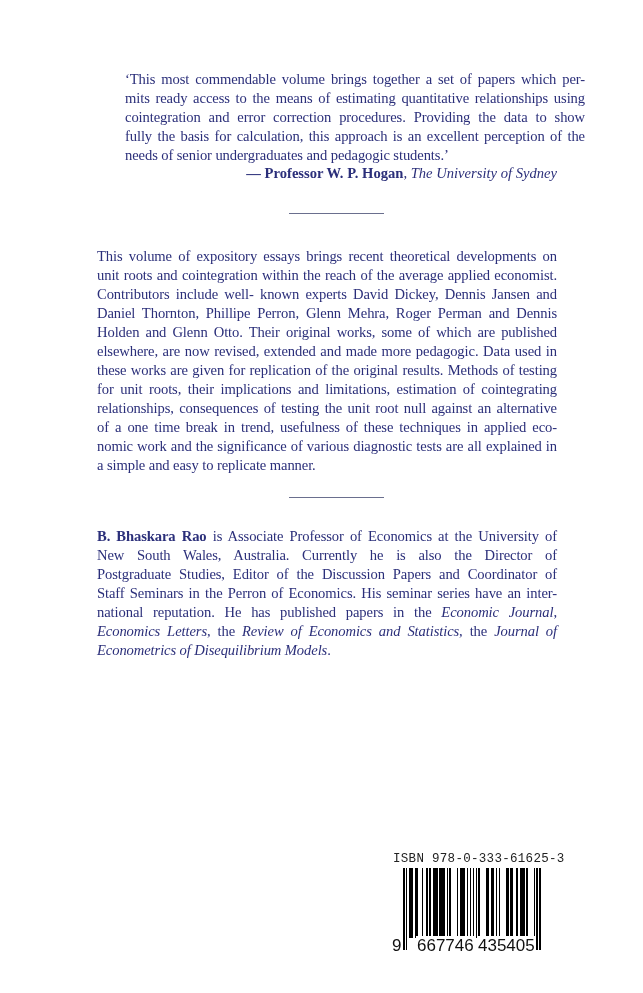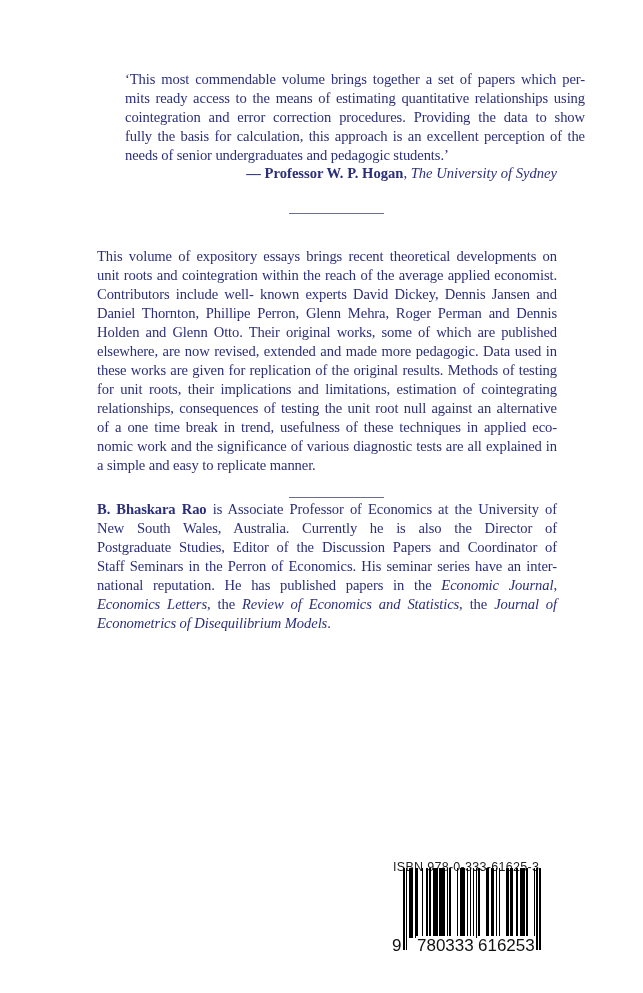--- a/index.html
+++ b/index.html
@@ -19,26 +19,26 @@
   #quote { top: 70px; margin-left: 28px; }
   #attribution {
     position: absolute; right: 86px; top: 164px; font-size: 14.6px; line-height: 19px; white-space: nowrap;
   }
   .b { font-weight: bold; }
   .i { font-style: italic; }
   .rule { position: absolute; left: 289px; width: 95px; height: 0; border-top: 1px solid #6a6f8e; }
   #rule1 { top: 213px; }
   #rule2 { top: 497px; }
   #desc { top: 247px; }
-  #bio { top: 500px; }
+  #bio { top: 527px; }
   .line { display: block; }
   .barcode-wrap { position: absolute; left: 393px; top: 852px; width: 180px; height: 108px; }
   .isbn-text {
-    position: absolute; left: 0; top: 0; font-family: Liberation Sans, sans-serif;
-    font-size: 12.5px; color: #222; letter-spacing: 0.3px; white-space: nowrap; margin-top: 8px;
+    position: absolute; left: 0; top: 0; font-family: Liberation Mono, monospace;
+    font-size: 12.5px; color: #222; letter-spacing: 0.3px; white-space: nowrap;
   }
   .bars { position: absolute; left: 10px; top: 16px; height: 82px; width: 140px; }
   .bar { position: absolute; top: 0; background: #000; height: 70px; }
   .bar.guard { height: 82px; }
   .ean-digits {
     position: absolute; top: 84px; font-family: "Liberation Sans", "DejaVu Sans", sans-serif;
     font-size: 17px; color: #111; white-space: nowrap; background: #fff; padding: 0 1px; line-height: 20px;
   }
 </style>
 </head>
@@ -131,17 +131,17 @@
         <div class="bar" style="left: 113.1px; width: 1.5px;"></div>
         <div class="bar" style="left: 117.45px; width: 1.5px;"></div>
         <div class="bar" style="left: 118.9px; width: 1.5px;"></div>
         <div class="bar" style="left: 120.35px; width: 1.5px;"></div>
         <div class="bar" style="left: 123.25px; width: 1.5px;"></div>
         <div class="bar" style="left: 130.5px; width: 1.5px;"></div>
         <div class="bar guard" style="left: 133.4px; width: 1.5px;"></div>
         <div class="bar guard" style="left: 136.3px; width: 1.5px;"></div>
       </div>
     <div class="ean-digits" style="left:-2px;">9</div>
-    <div class="ean-digits" style="left:23px;">780333</div>
-    <div class="ean-digits" style="left:84px;">616253</div>
+    <div class="ean-digits" style="left:23px;">667746</div>
+    <div class="ean-digits" style="left:84px;">435405</div>
   </div>
 
 </div>
 
 </body></html>

